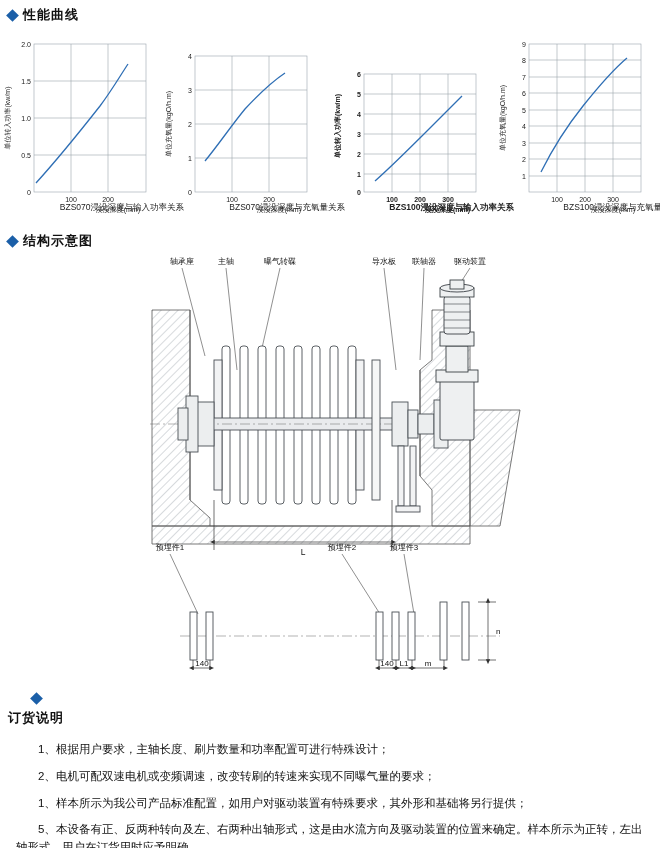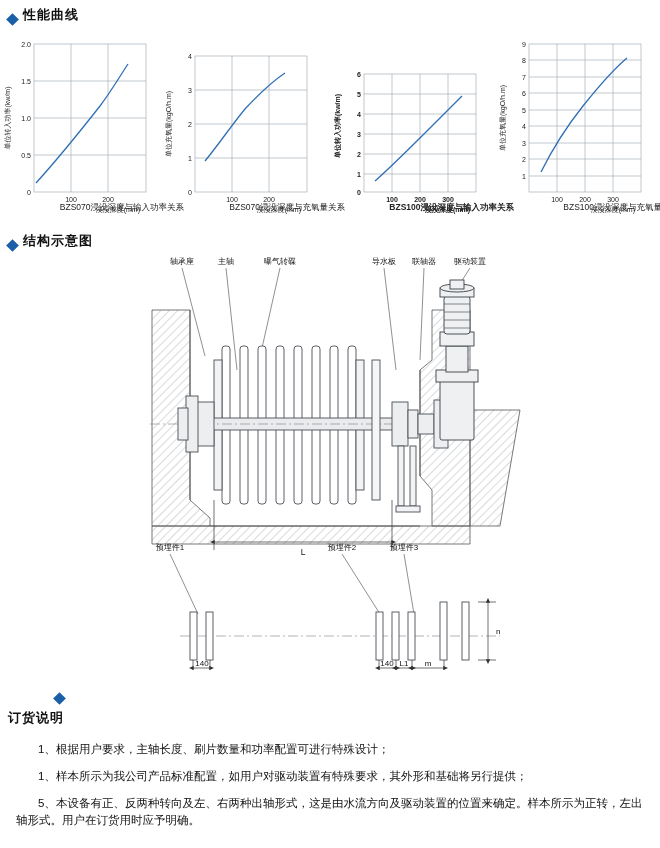--- a/index.html
+++ b/index.html
@@ -1,21 +1,21 @@
 <!DOCTYPE html>
 <html><head>
 <meta charset="utf-8">
 <style>
   html,body{margin:0;padding:0;}
   body{
     width:660px;height:848px;background:#ffffff;
     font-family:"Liberation Sans","DejaVu Sans",sans-serif;
     color:#1a1a1a;position:relative;overflow:hidden;
   }
-  .section-head{display:flex;align-items:flex-end;gap:6px;margin:0;padding:0;}
+  .section-head{display:flex;align-items:center;gap:6px;margin:0;padding:0;}
   .diamond{
     width:9px;height:9px;background:#1b5fa8;
     transform:rotate(45deg);display:inline-block;flex:0 0 auto;
   }
   .section-title{font-size:13px;font-weight:bold;color:#111;letter-spacing:1px;}
   
   #perf-head{position:absolute;left:8px;top:6px;}
   #charts{position:absolute;left:0;top:26px;width:660px;height:190px;}
   .chart-cell{position:absolute;top:0;width:165px;height:190px;}
   .chart-cell:nth-child(1){left:0;}
@@ -351,15 +351,16 @@
 </svg>
 </div>
 
 <div class="section-head" id="order-head">
   <span class="diamond"></span>
   <span class="section-title">订货说明</span>
 </div>
 
 <div id="order-list">
   <div class="order-item">1、根据用户要求，主轴长度、刷片数量和功率配置可进行特殊设计；</div>
+  <div class="order-item">2、电机可配双速电机或变频调速，改变转刷的转速来实现不同曝气量的要求；</div>
   <div class="order-item">1、样本所示为我公司产品标准配置，如用户对驱动装置有特殊要求，其外形和基础将另行提供；</div>
   <div class="order-item">5、本设备有正、反两种转向及左、右两种出轴形式，这是由水流方向及驱动装置的位置来确定。样本所示为正转，左出轴形式。用户在订货用时应予明确。</div>
 </div>
 
 </body></html>

